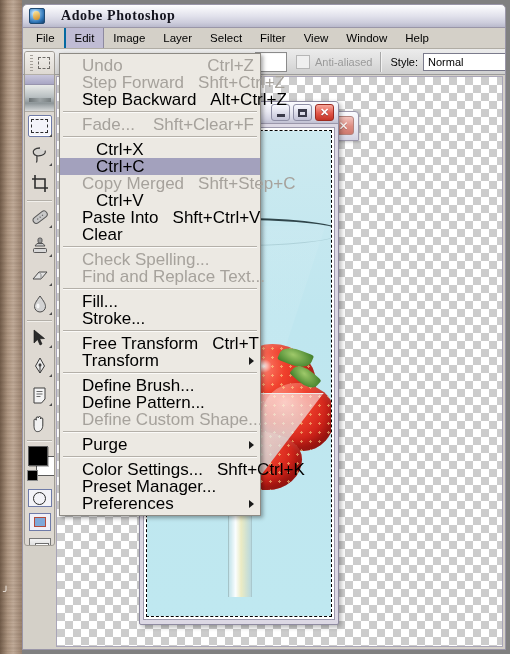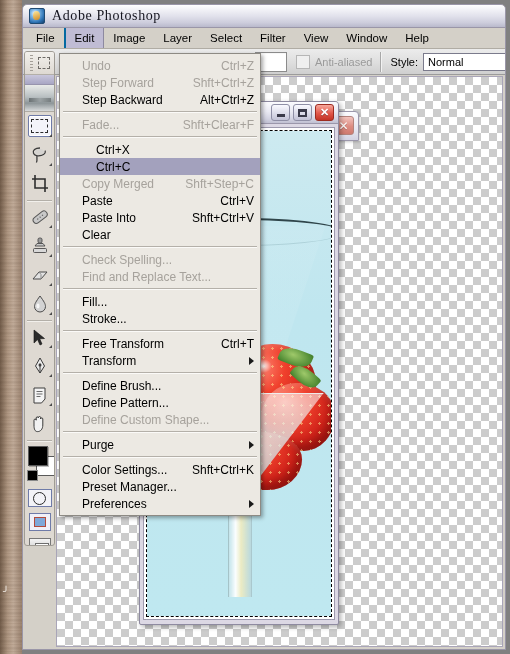--- a/index.html
+++ b/index.html
@@ -84,23 +84,23 @@
   }
   .ps-logo::after {
     content: "";
     position: absolute;
     left: 3px; top: 2px;
     width: 7px; height: 9px;
     border-radius: 50% 50% 45% 45%;
     background: linear-gradient(160deg, #fde9a0, #d08a22);
   }
   .title-text {
-    margin-left: 7px;
+    margin-left: 16px;
     font-family: "Liberation Serif", serif;
-    font-weight: normal;
+    font-weight: bold;
     font-size: 14px;
     letter-spacing: 0.6px;
     color: #14141e;
     text-align: center;
   }
 
   
   .menubar {
     position: absolute;
     left: 0; top: 23px;
@@ -606,21 +606,21 @@
     box-shadow: 2px 2px 4px rgba(0,0,0,.35);
     padding: 3px 0;
     z-index: 50;
     box-sizing: border-box;
   }
   .dd-item {
     height: 17px;
     display: flex;
     align-items: center;
     padding: 0 6px 0 22px;
-    font-size: 12px;
+    font-size: 17px;
     color: #000;
     white-space: nowrap;
     position: relative;
     box-sizing: border-box;
   }
   .dd-item.disabled { color: #a6a29c; }
   .dd-item.highlight {
     background: #a3a1bd;
     color: #000;
   }
@@ -908,21 +908,20 @@
         <span class="acc">Ctrl+X</span>
       </div>
       <div class="dd-item highlight">
         <span class="acc">Ctrl+C</span>
       </div>
       <div class="dd-item disabled">
         <span class="lbl">Copy Merged</span>
         <span class="acc">Shft+Step+C</span>
       </div>
       <div class="dd-item">
-        <span class="lbl">Paste</span>
         <span class="acc">Ctrl+V</span>
       </div>
       <div class="dd-item">
         <span class="lbl">Paste Into</span>
         <span class="acc">Shft+Ctrl+V</span>
       </div>
       <div class="dd-item">
         <span class="lbl">Clear</span>
         <span class="acc"></span>
       </div>

